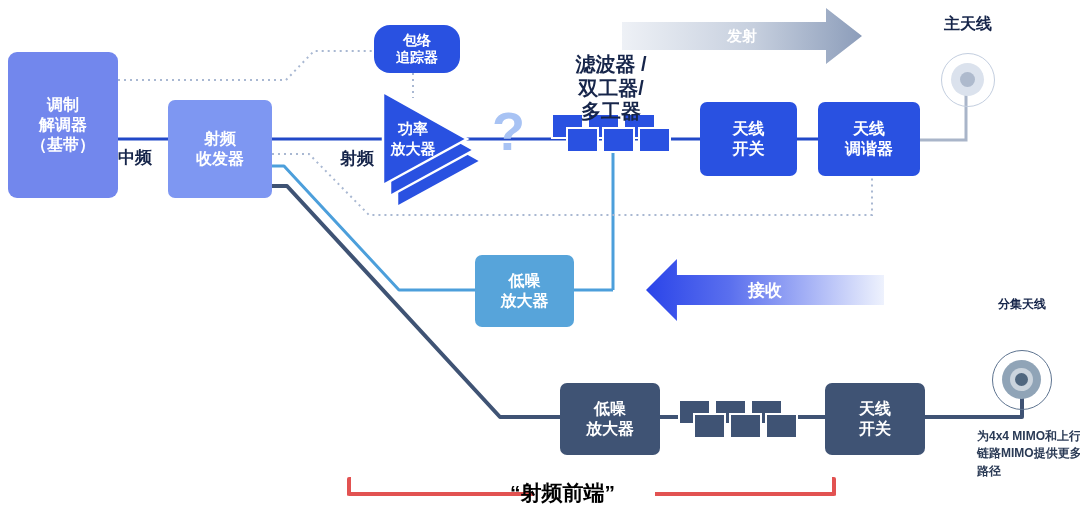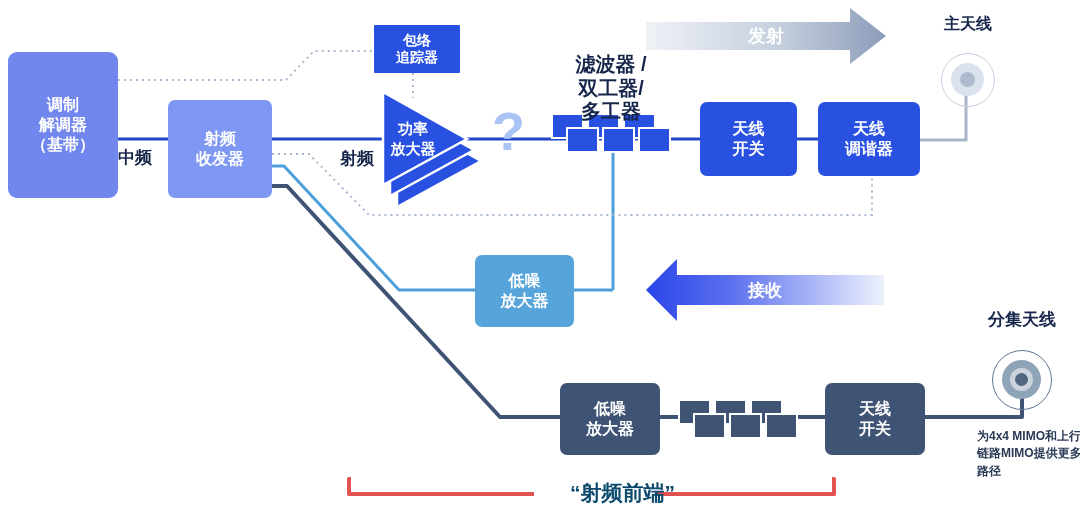--- a/index.html
+++ b/index.html
@@ -30,25 +30,25 @@
   }
 
   
   .cluster { position:absolute; }
   .chip { position:absolute; width:29px; height:22px; border:2px solid #ffffff; box-sizing:content-box; }
   .chip.blue { background:#2951E1; }
   .chip.dark { background:#3F5374; }
 
   
   .tx-arrow {
-    position:absolute; left:646px; top:8px; width:240px; height:56px;
+    position:absolute; left:622px; top:8px; width:240px; height:56px;
     background:linear-gradient(90deg,#EEF1F6 0%,#C6CFDE 55%,#8C9DBA 100%);
     clip-path:polygon(0 25%,85% 25%,85% 0%,100% 50%,85% 100%,85% 75%,0 75%);
     display:flex; align-items:center; justify-content:center;
-    color:#ffffff; font-weight:bold; font-size:18px;
+    color:#ffffff; font-weight:bold; font-size:15px;
   }
   .rx-arrow {
     position:absolute; left:646px; top:259px; width:238px; height:62px;
     background:linear-gradient(90deg,#2A44E9 0%,#5A6FEE 35%,#EEF2FD 100%);
     clip-path:polygon(0 50%,13% 0%,13% 26%,100% 26%,100% 74%,13% 74%,13% 100%);
     display:flex; align-items:center; justify-content:center;
     color:#ffffff; font-weight:bold; font-size:17px;
   }
 
   
@@ -56,22 +56,22 @@
   .ant-c { position:absolute; border-radius:50%; }
 
   
   .qmark { position:absolute; left:492px; top:100px; font-size:54px; font-weight:bold; color:#A8C3F4; }
 
   
   .brk-left  { position:absolute; left:347px; top:477px; width:183px; height:15px;
                border-left:4px solid #E25251; border-bottom:4px solid #E25251; border-radius:2px 0 0 2px;}
   .brk-right { position:absolute; left:655px; top:477px; width:177px; height:15px;
                border-right:4px solid #E25251; border-bottom:4px solid #E25251; border-radius:0 2px 2px 0;}
-  .rffe { position:absolute; left:545px; top:479px; width:155px; text-align:center;
-          color:#0c4a6e; font-size:21px; font-weight:bold; }
+  .rffe { position:absolute; left:485px; top:479px; width:155px; text-align:center;
+          color:#000000; font-size:21px; font-weight:bold; }
 
   .pa-text { position:absolute; left:378px; top:119px; width:70px; text-align:center;
              color:#ffffff; font-weight:bold; font-size:15px; line-height:1.3; white-space:pre-line; }
 </style>
 </head>
 <body>
 
 <div id="stage">
 
   <svg class="wires" viewBox="0 0 1080 518">
@@ -101,21 +101,21 @@
     <span>调制
 解调器
 （基带）</span>
   </div>
 
   <div class="node peri2" style="left:168px; top:100px; width:104px; height:98px; font-size:16px;">
     <span>射频
 收发器</span>
   </div>
 
-  <div class="node royal" style="left:374px; top:25px; width:86px; height:48px; font-size:14px; border-radius:1px;">
+  <div class="node royal" style="left:374px; top:25px; width:86px; height:48px; font-size:14px; border-radius:16px;">
     <span>包络
 追踪器</span>
   </div>
 
   <div class="pa-text">功率
 放大器</div>
 
   <div class="node royal" style="left:700px; top:102px; width:97px; height:74px; font-size:16px;">
     <span>天线
 开关</span>
@@ -182,21 +182,21 @@
   <div class="pathlabel" style="left:334px; top:147px; width:46px;">射频</div>
 
   <div class="pathlabel" style="left:558px; top:53px; width:106px; font-size:20px; line-height:1.18;">滤波器 /
 双工器/
 多工器</div>
 
   <div class="qmark">?</div>
 
   <div class="pathlabel" style="left:928px; top:14px; width:80px; font-size:16px;">主天线</div>
 
-  <div class="pathlabel" style="left:982px; top:308px; width:80px; font-size:17px;">分集天线</div>
+  <div class="pathlabel" style="left:982px; top:296px; width:80px; font-size:12px;">分集天线</div>
 
   <div class="small-note" style="left:977px; top:428px; width:110px;">为4x4 MIMO和上行
 链路MIMO提供更多
 路径</div>
 
   <div class="brk-left"></div>
   <div class="brk-right"></div>
   <div class="rffe">“射频前端”</div>
 
 </div>

